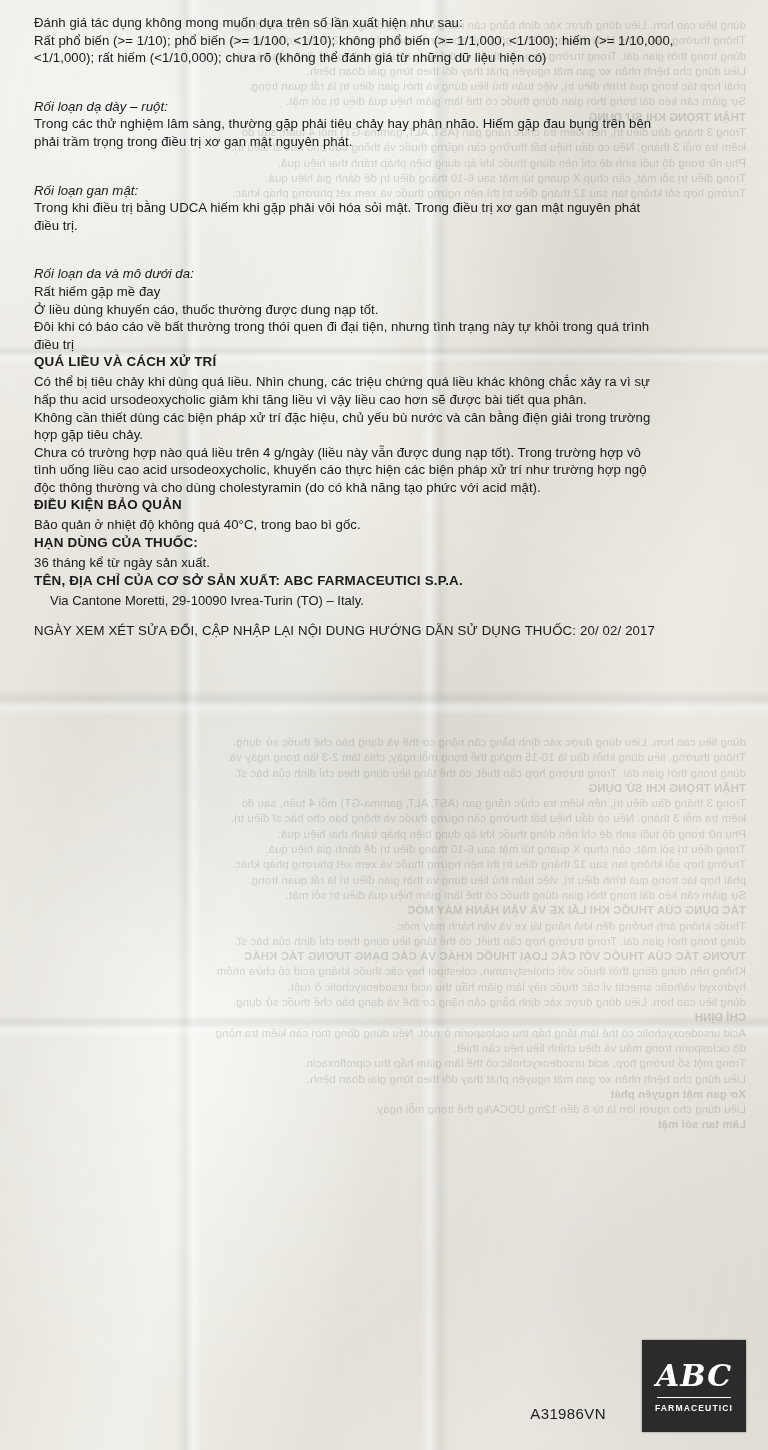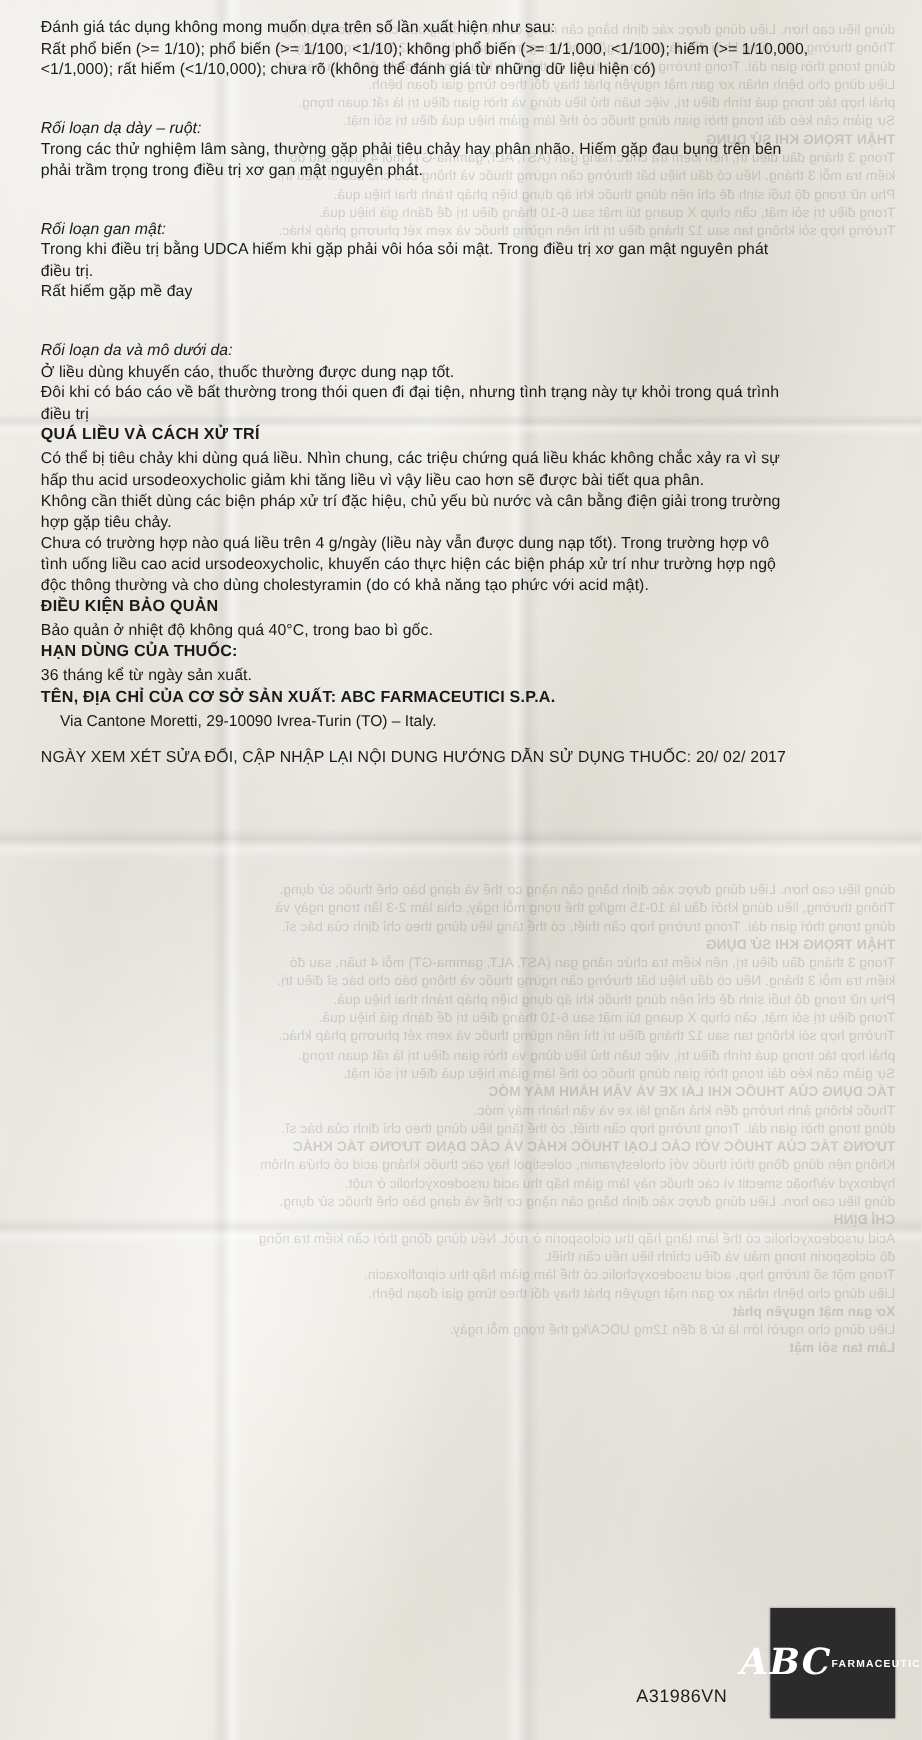--- a/index.html
+++ b/index.html
@@ -106,21 +106,21 @@
   
   .logo-box {
     position: absolute;
     right: 22px;
     bottom: 18px;
     width: 104px;
     height: 92px;
     background: #2b2b2b;
     color: #ffffff;
     display: flex;
-    flex-direction: row;
+    flex-direction: column;
     align-items: center;
     justify-content: center;
     box-shadow: 0 0 2px rgba(0,0,0,0.4);
   }
   .logo-mark {
     font-family: "DejaVu Serif", serif;
     font-style: italic;
     font-weight: bold;
     font-size: 30px;
     letter-spacing: 1px;
@@ -207,22 +207,22 @@
   <p class="para">&lt;1/1,000); rất hiếm (&lt;1/10,000); chưa rõ (không thể đánh giá từ những dữ liệu hiện có)</p>
 
   <p class="para sub">Rối loạn dạ dày – ruột:</p>
   <p class="para">Trong các thử nghiệm lâm sàng, thường gặp phải tiêu chảy hay phân nhão. Hiếm gặp đau bụng trên bên</p>
   <p class="para">phải trầm trọng trong điều trị xơ gan mật nguyên phát.</p>
 
   <p class="para sub">Rối loạn gan mật:</p>
   <p class="para">Trong khi điều trị bằng UDCA hiếm khi gặp phải vôi hóa sỏi mật. Trong điều trị xơ gan mật nguyên phát</p>
   <p class="para">điều trị.</p>
 
+  <p class="para sub">Rối loạn da và mô dưới da:</p>
   <p class="para">Rất hiếm gặp mề đay</p>
-  <p class="para sub">Rối loạn da và mô dưới da:</p>
   <p class="para">Ở liều dùng khuyến cáo, thuốc thường được dung nạp tốt.</p>
   <p class="para">Đôi khi có báo cáo về bất thường trong thói quen đi đại tiện, nhưng tình trạng này tự khỏi trong quá trình</p>
   <p class="para">điều trị</p>
 
   <h2 class="head">QUÁ LIỀU VÀ CÁCH XỬ TRÍ</h2>
   <p class="para">Có thể bị tiêu chảy khi dùng quá liều. Nhìn chung, các triệu chứng quá liều khác không chắc xảy ra vì sự</p>
   <p class="para">hấp thu acid ursodeoxycholic giảm khi tăng liều vì vậy liều cao hơn sẽ được bài tiết qua phân.</p>
   <p class="para">Không cần thiết dùng các biện pháp xử trí đặc hiệu, chủ yếu bù nước và cân bằng điện giải trong trường</p>
   <p class="para">hợp gặp tiêu chảy.</p>
   <p class="para">Chưa có trường hợp nào quá liều trên 4 g/ngày (liều này vẫn được dung nạp tốt). Trong trường hợp vô</p>

